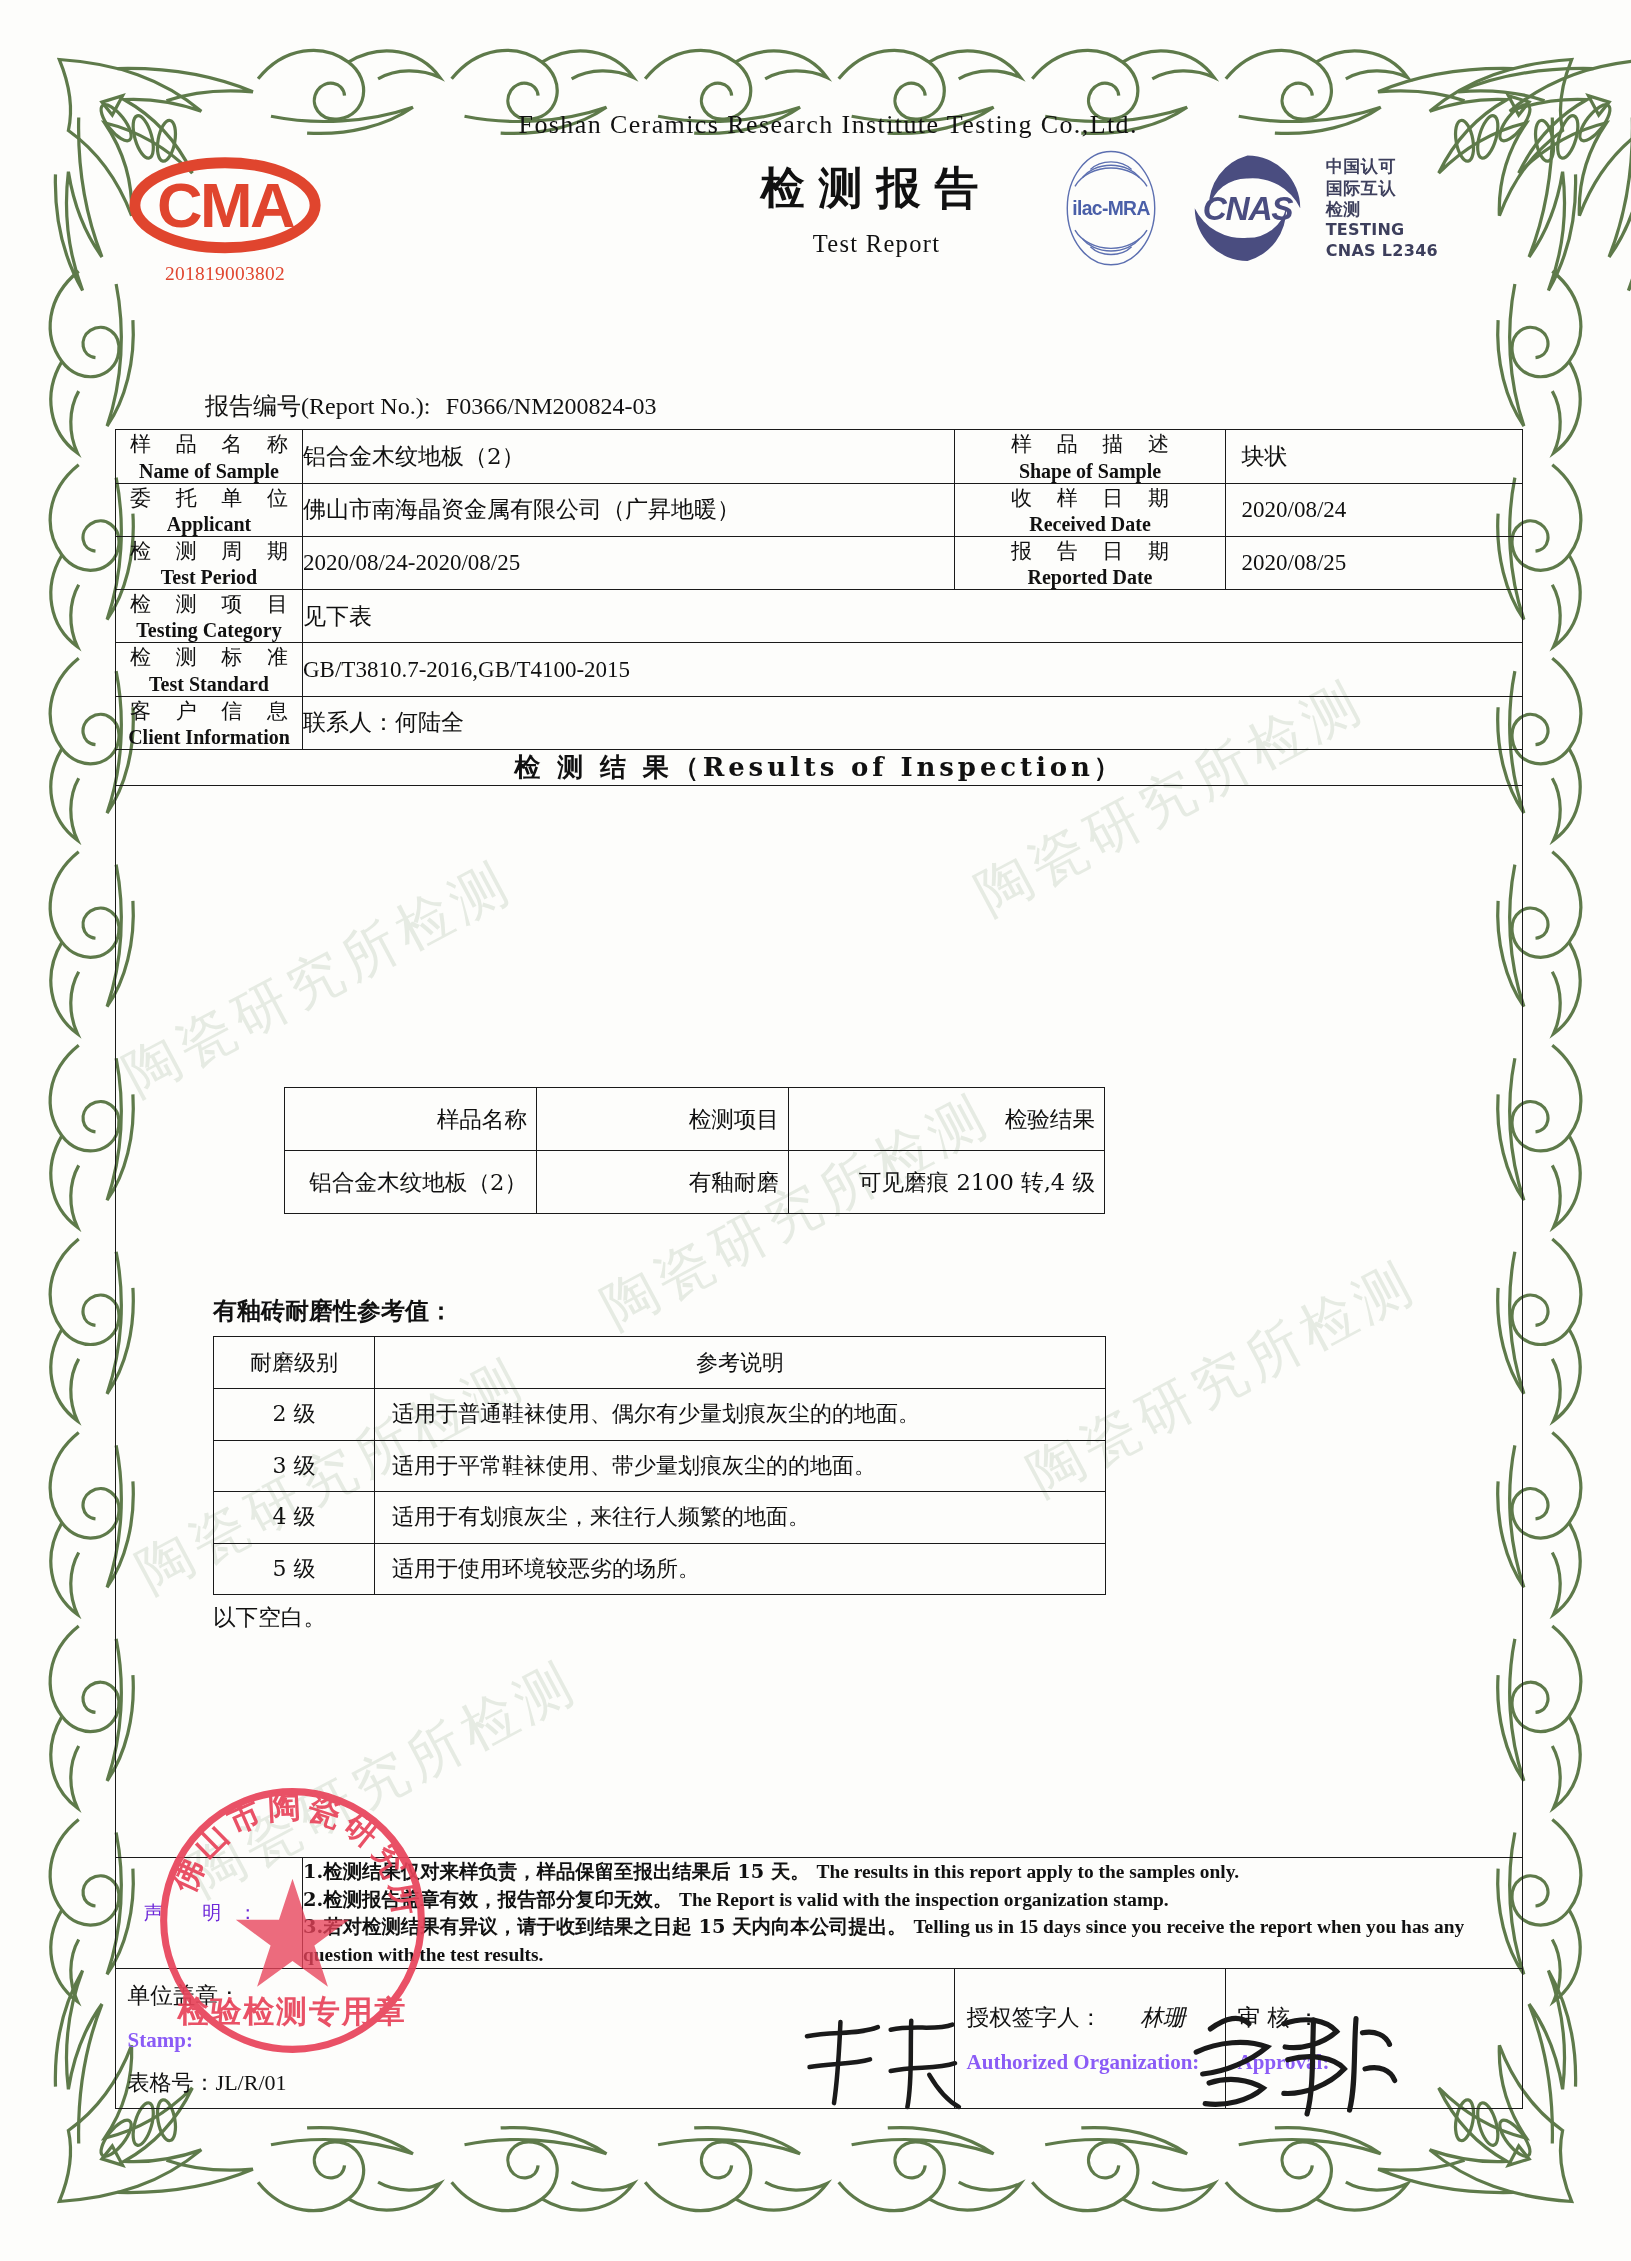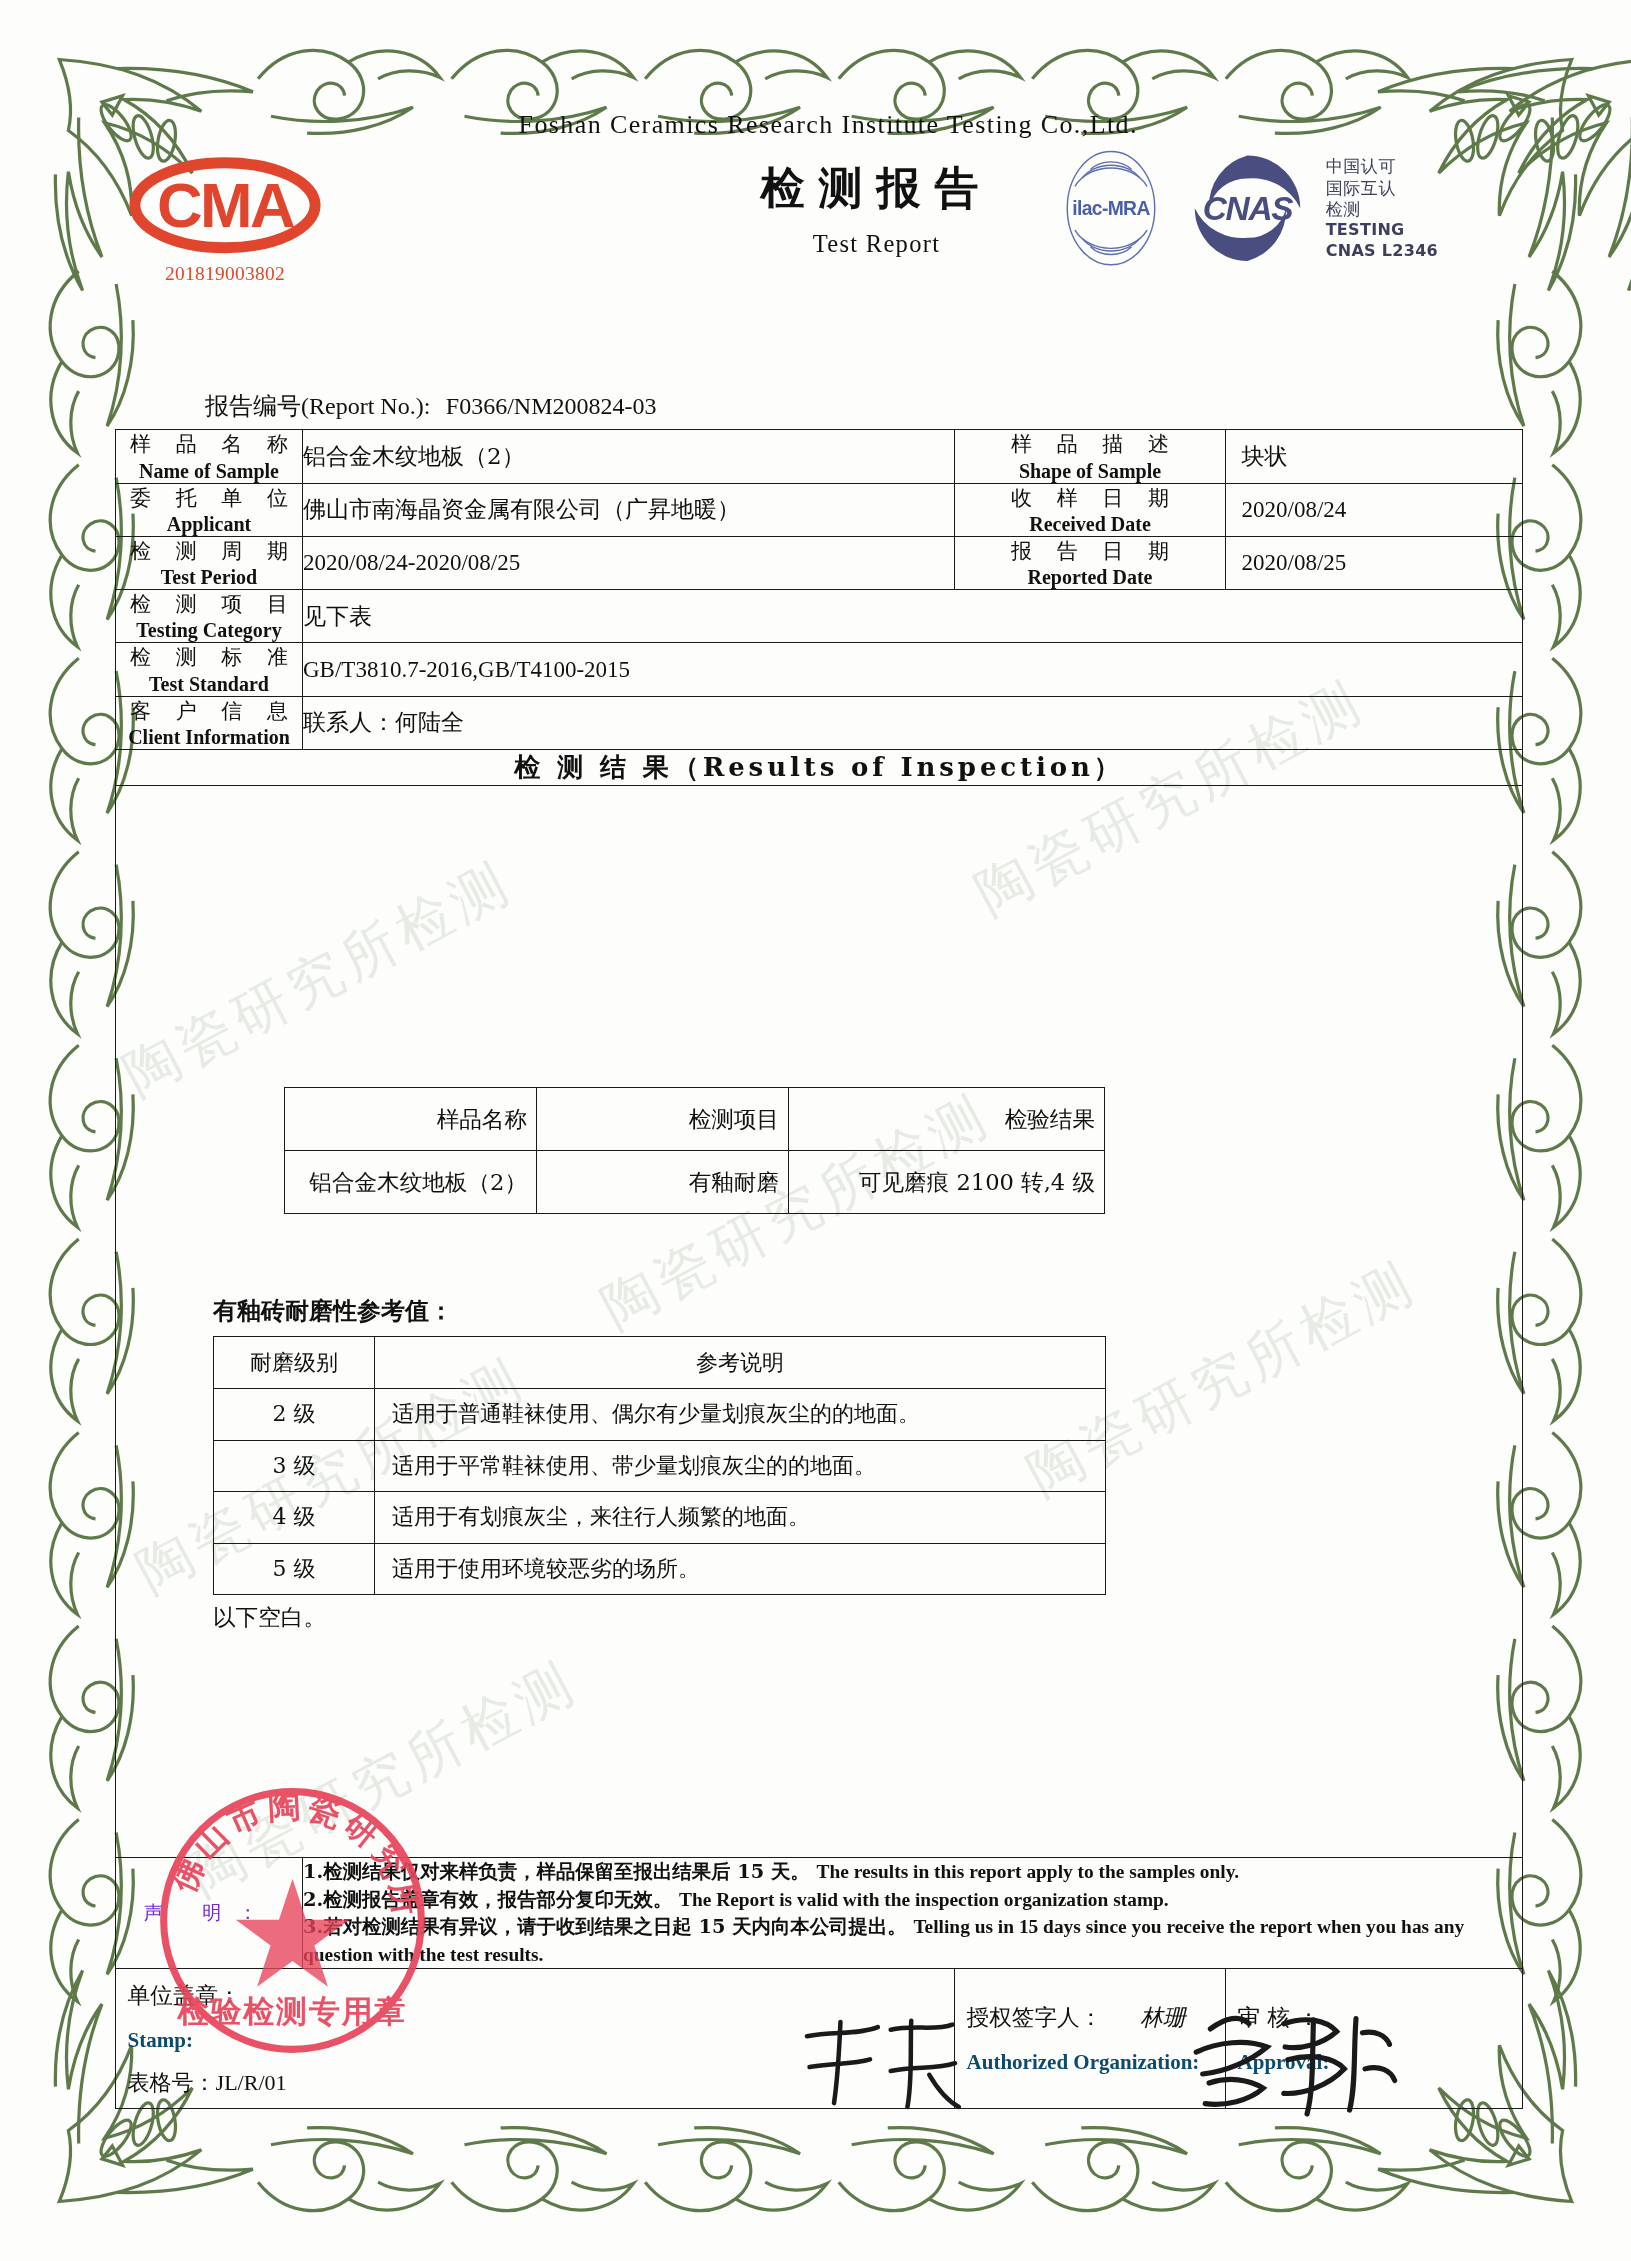--- a/index.html
+++ b/index.html
@@ -103,21 +103,21 @@
     top: 39px;
     display: flex;
     align-items: center;
     gap: 14px;
   }
   .cnas-text {
     font-family: "DejaVu Sans", sans-serif;
     color: #3d3f5c;
     line-height: 1.26;
   }
-  .cnas-text .cn { font-size: 17px; letter-spacing: 0.6px; }
+  .cnas-text .cn { font-size: 17px; letter-spacing: 0.6px; font-weight: bold; }
   .cnas-text .en { font-size: 16px; font-weight: bold; letter-spacing: 0.3px; }
 
   
   .report-no {
     font-family: "Liberation Serif", serif;
     font-size: 24px;
     color: #111;
     margin-left: 90px;
     margin-top: 2.6px;
     margin-bottom: 7.7px;
@@ -267,21 +267,21 @@
   .foot-lbl-cn {
     font-family: "DejaVu Serif", serif;
     font-size: 22.6px;
     color: #111;
     white-space: nowrap;
   }
   .foot-lbl-en {
     font-family: "Liberation Serif", serif;
     font-weight: bold;
     font-size: 21px;
-    color: #0c4a6e;
+    color: #8b5cf6;
     white-space: nowrap;
     margin-top: 17px;
   }
   .foot-name {
     font-family: "DejaVu Serif", serif;
     font-size: 22.6px;
     color: #111;
   }
   .formno {
     font-family: "DejaVu Serif", serif;

